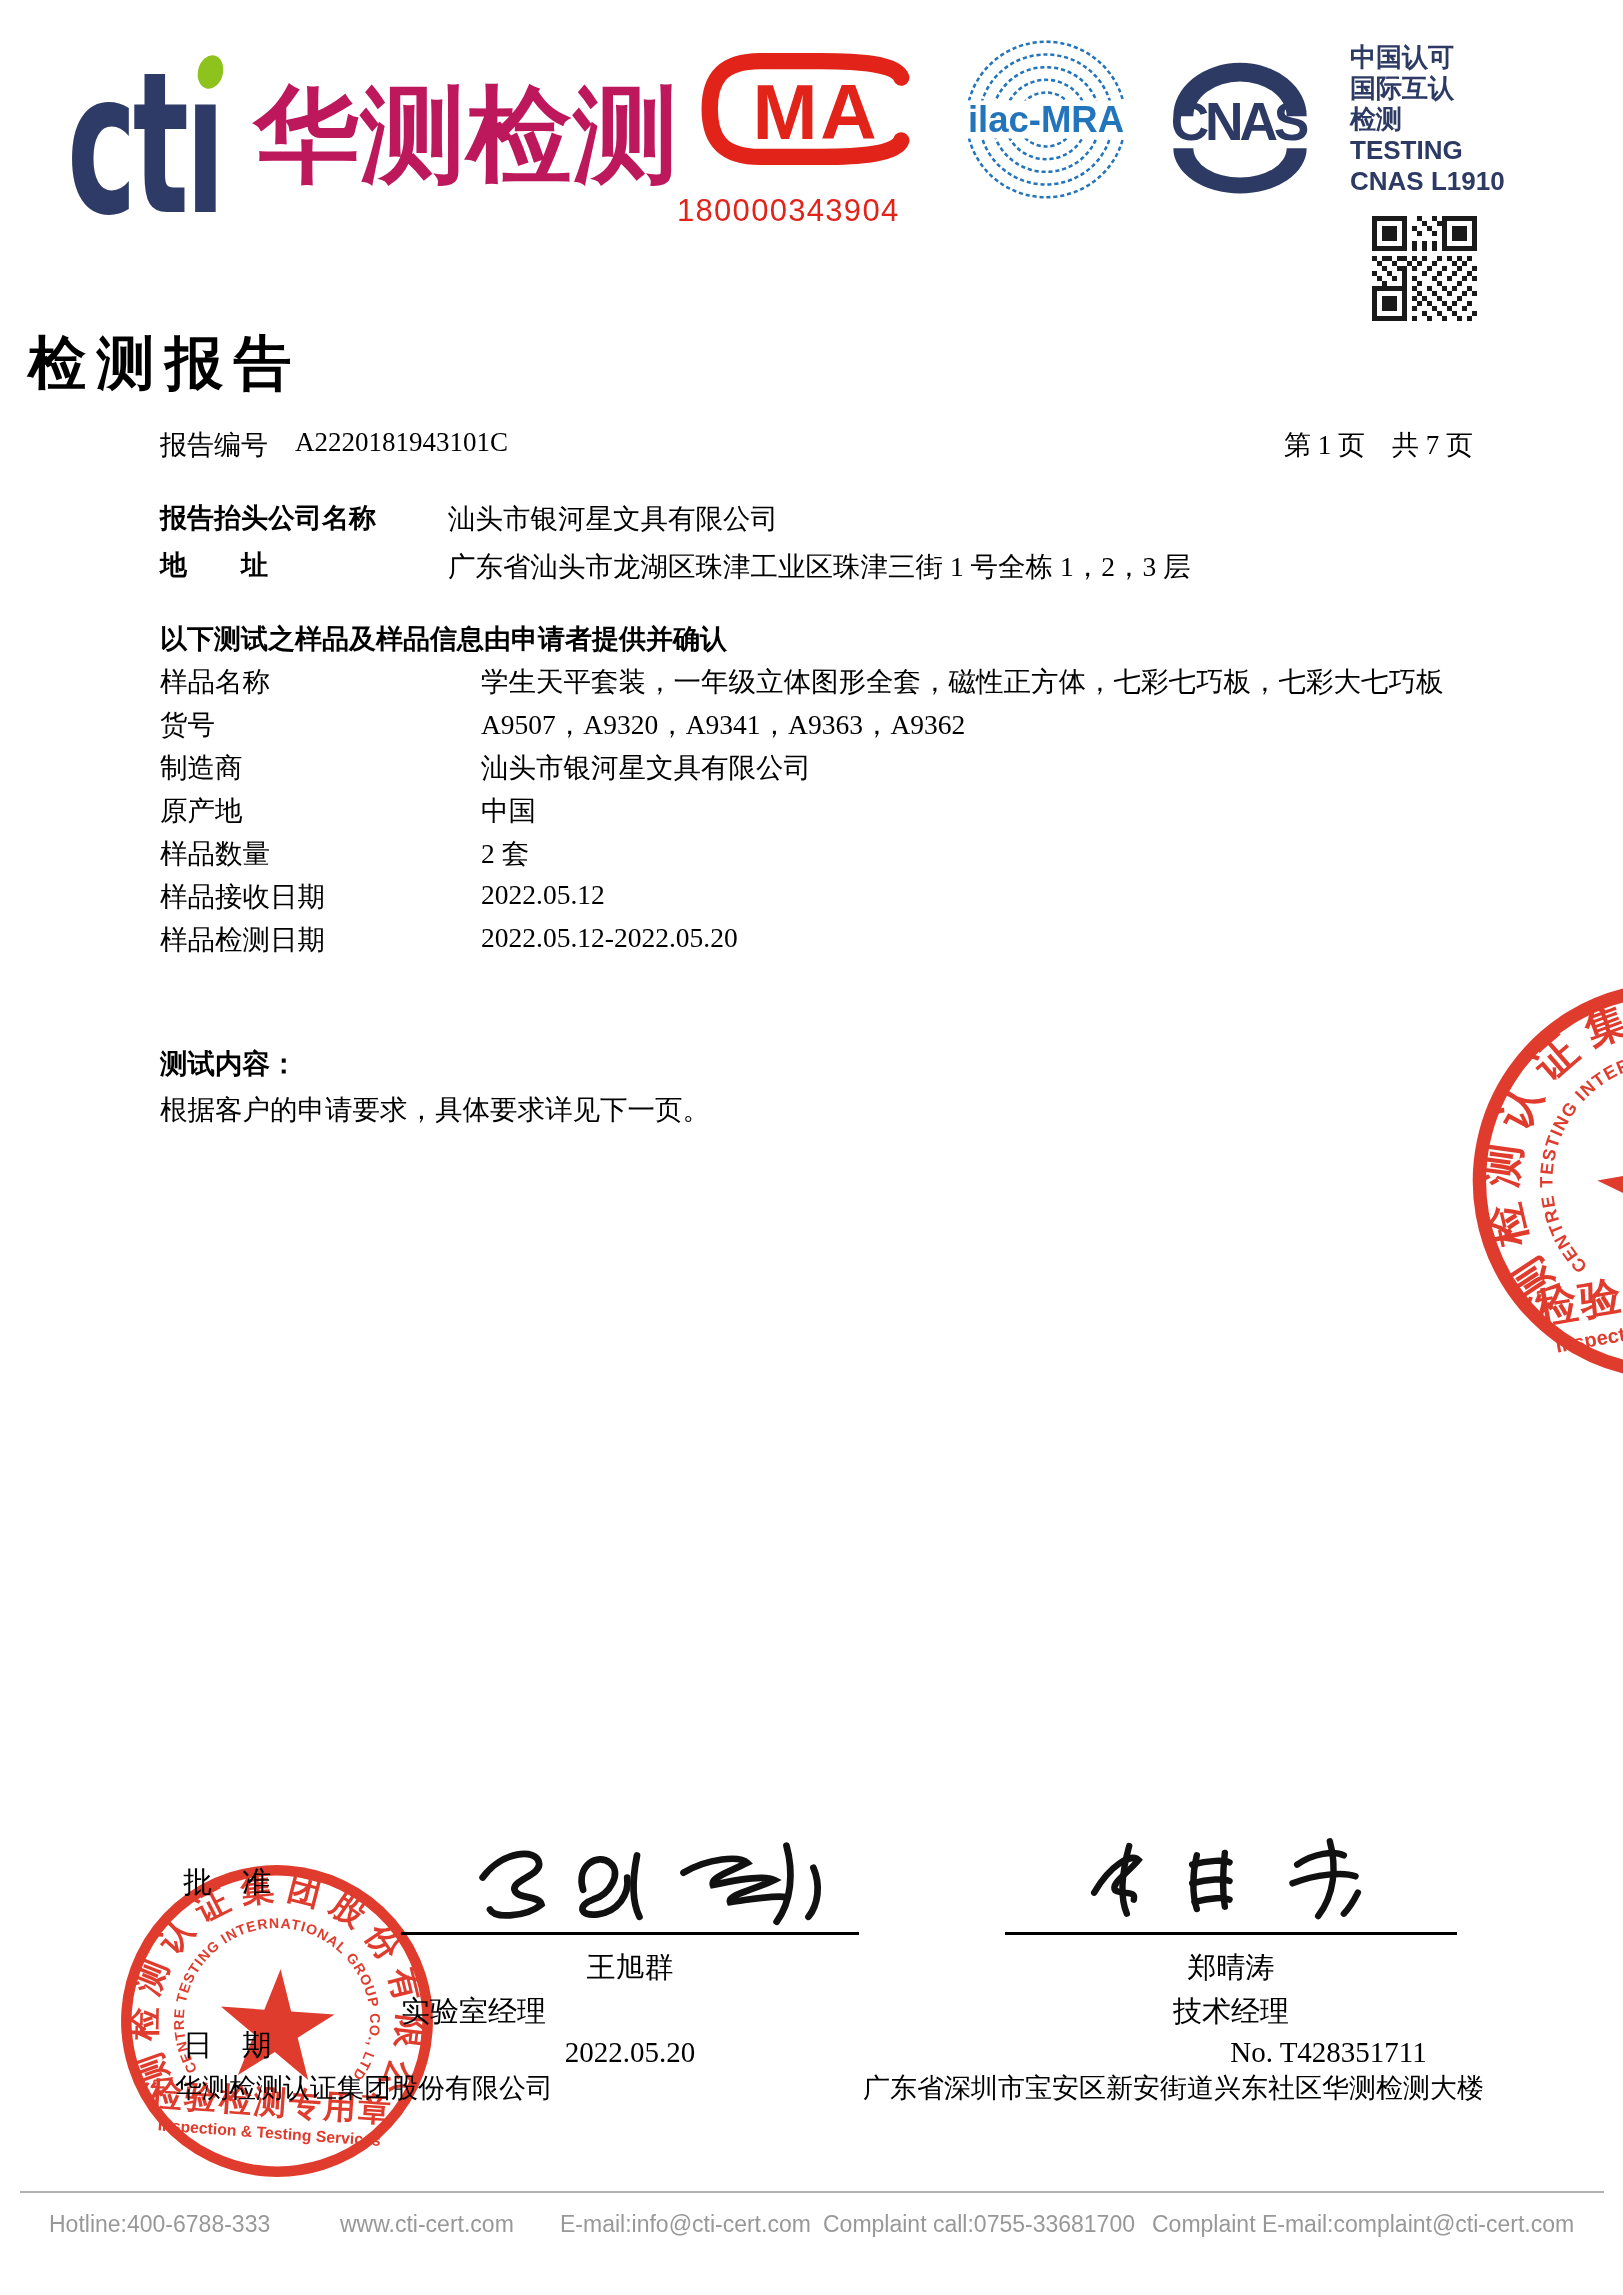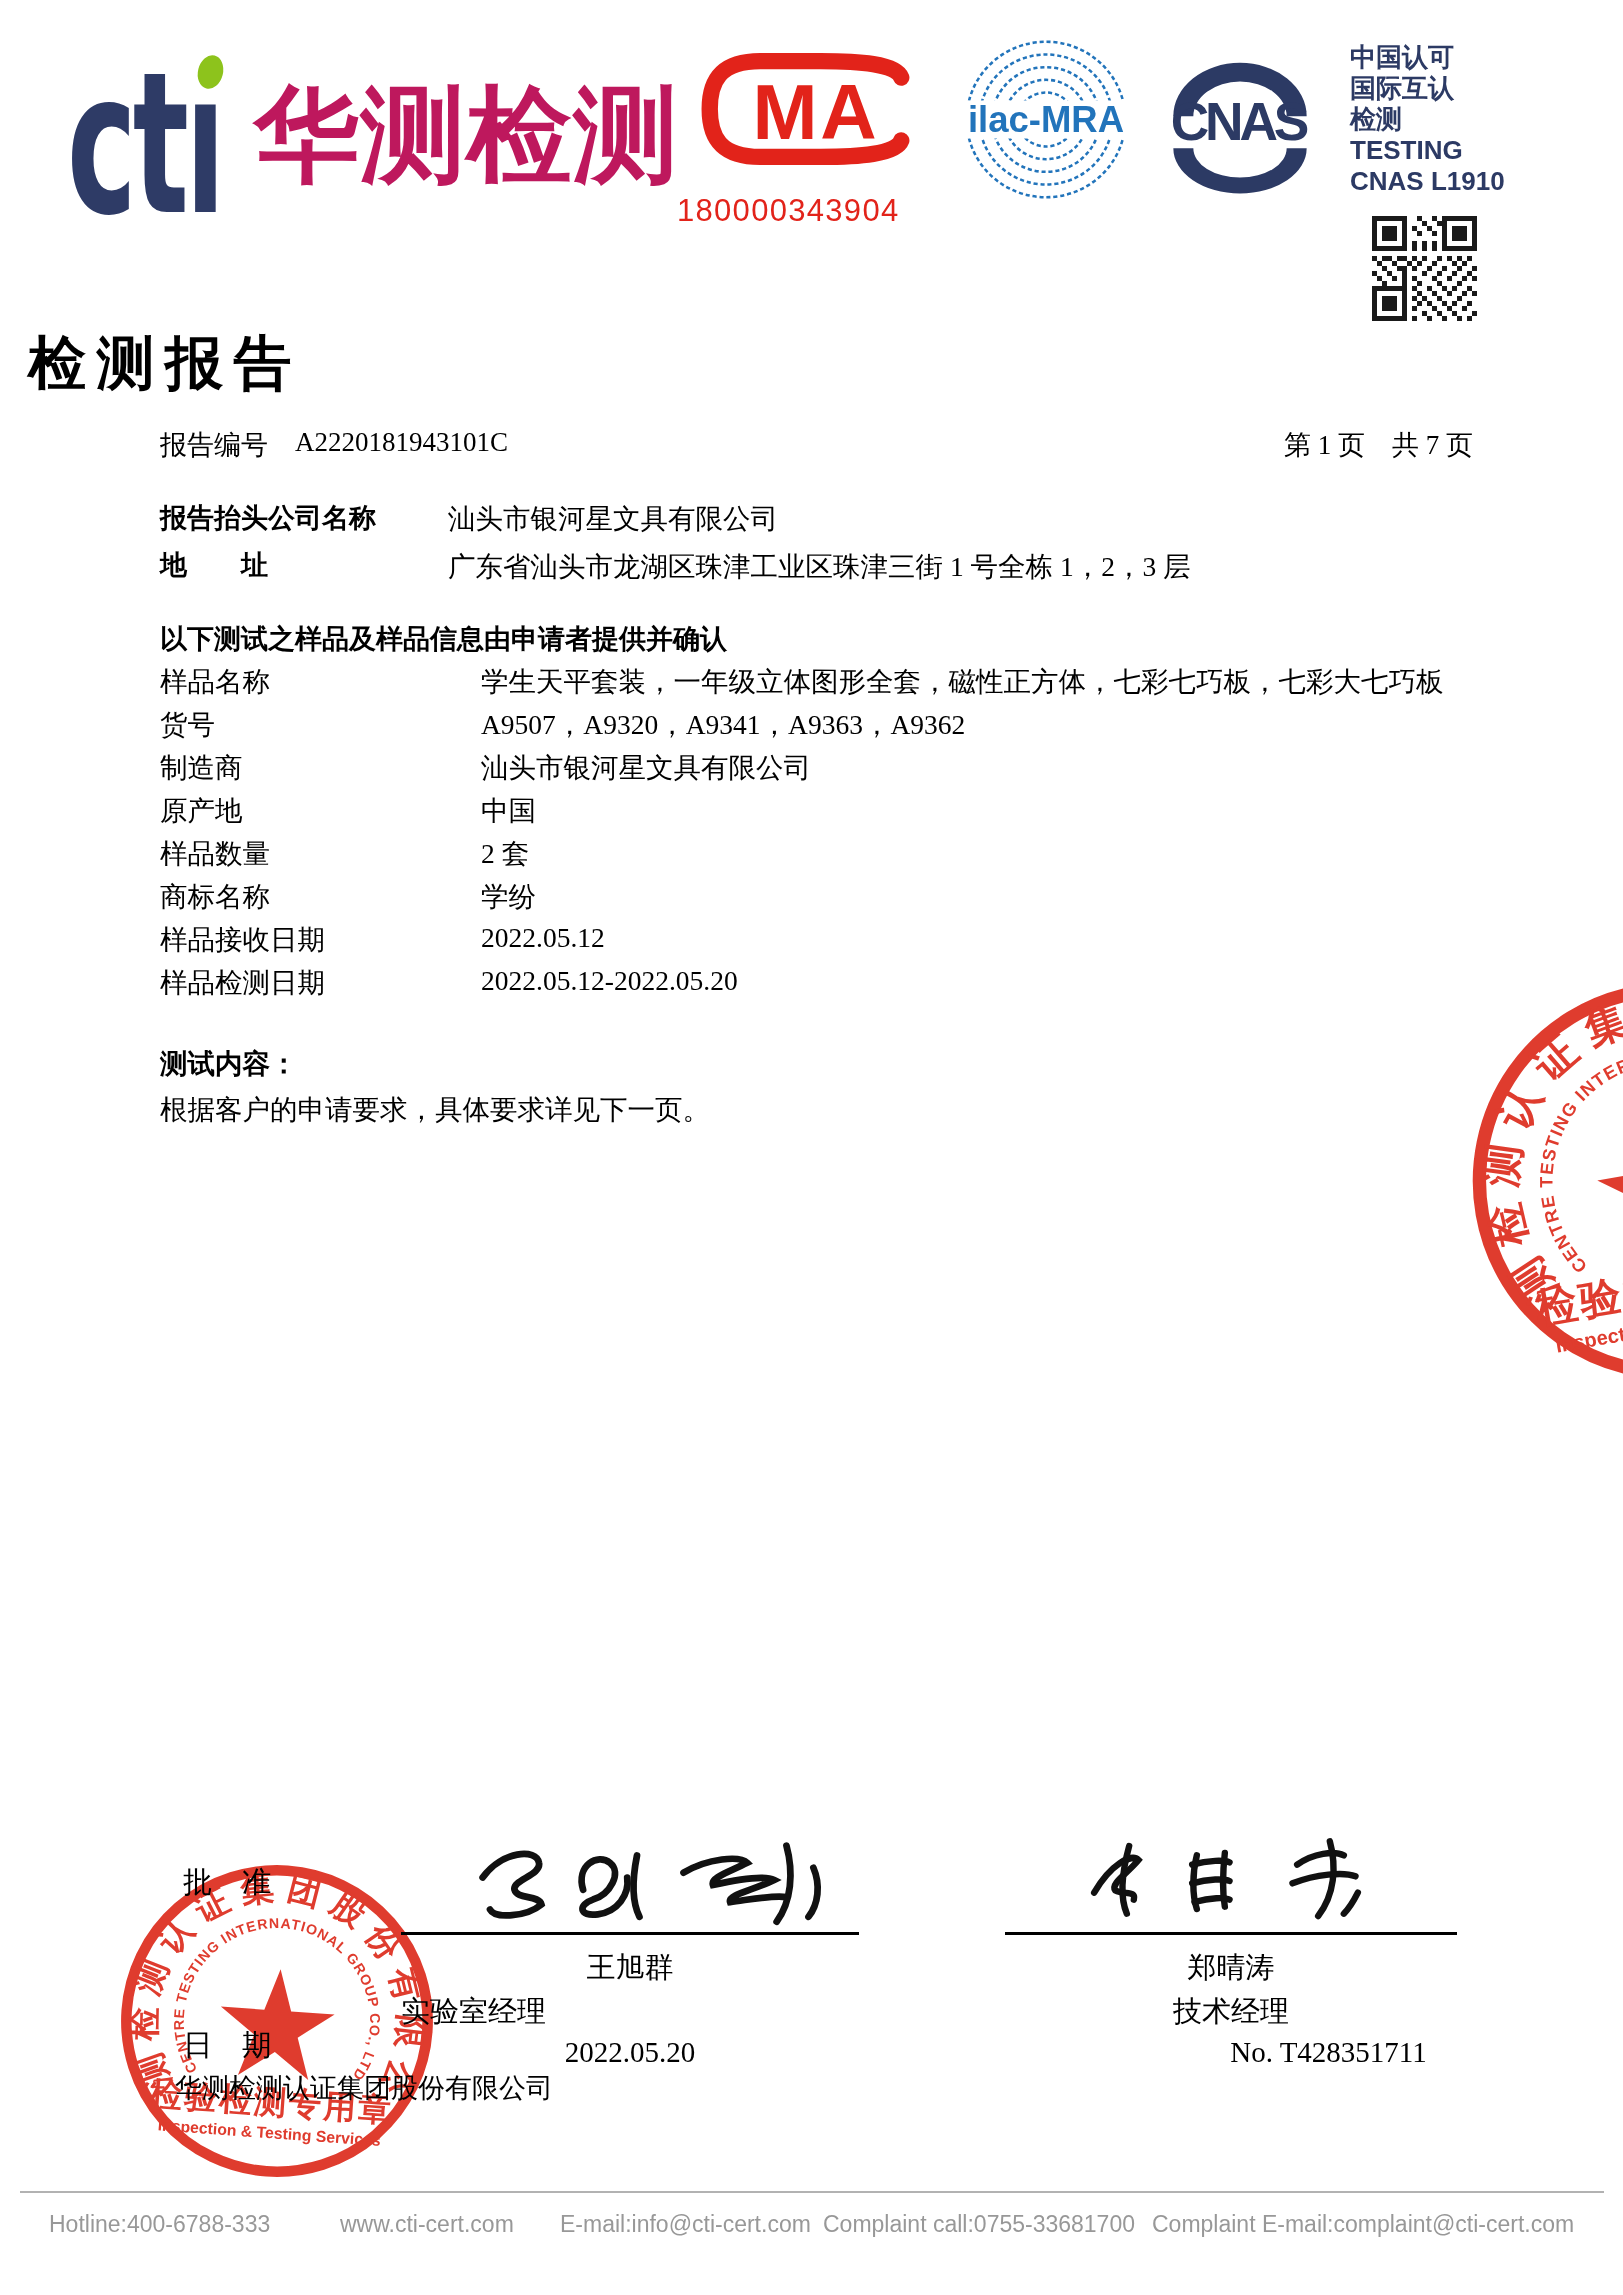--- a/index.html
+++ b/index.html
@@ -157,24 +157,20 @@
       </div>
     <div class="srow">
         <div class="lab">原产地</div>
         <div class="val">中国</div>
       </div>
     <div class="srow">
         <div class="lab">样品数量</div>
         <div class="val">2 套</div>
       </div>
     <div class="srow">
-        <div class="lab">商标名称</div>
-        <div class="val">学纷</div>
-      </div>
-    <div class="srow">
         <div class="lab">样品接收日期</div>
         <div class="val">2022.05.12</div>
       </div>
     <div class="srow">
         <div class="lab">样品检测日期</div>
         <div class="val">2022.05.12-2022.05.20</div>
       </div>
   </div>
 
   <div class="abs test-h">测试内容：</div>
@@ -214,20 +210,21 @@
   <div class="abs sig-line sigline-r"></div>
 
   <div class="abs name-l">王旭群</div>
   <div class="abs title-l">实验室经理</div>
   <div class="abs date-l">2022.05.20</div>
   <div class="abs org-l">华测检测认证集团股份有限公司</div>
 
   <div class="abs title-r">技术经理</div>
   <div class="abs name-r">郑晴涛</div>
   <div class="abs no-r">No. T428351711</div>
+  <div class="abs addr-r">广东省深圳市宝安区新安街道兴东社区华测检测大楼</div>
 
   <svg width="0" height="0" style="position:absolute">
     <defs>
       <g id="stamp-sym">
         <circle cx="200" cy="200" r="186" fill="none" stroke="#dd2b1c" stroke-width="13"></circle>
         <path id="ringCN" d="M70,275 A150,150 0 1 1 330,275" fill="none"></path>
         <path id="ringEN" d="M103,262 A115,115 0 1 1 297,262" fill="none"></path>
         <text font-size="41" font-weight="bold" fill="#dd2b1c" letter-spacing="13">
           <textPath href="#ringCN" startOffset="50%" text-anchor="middle">华测检测认证集团股份有限公司</textPath>
         </text>

